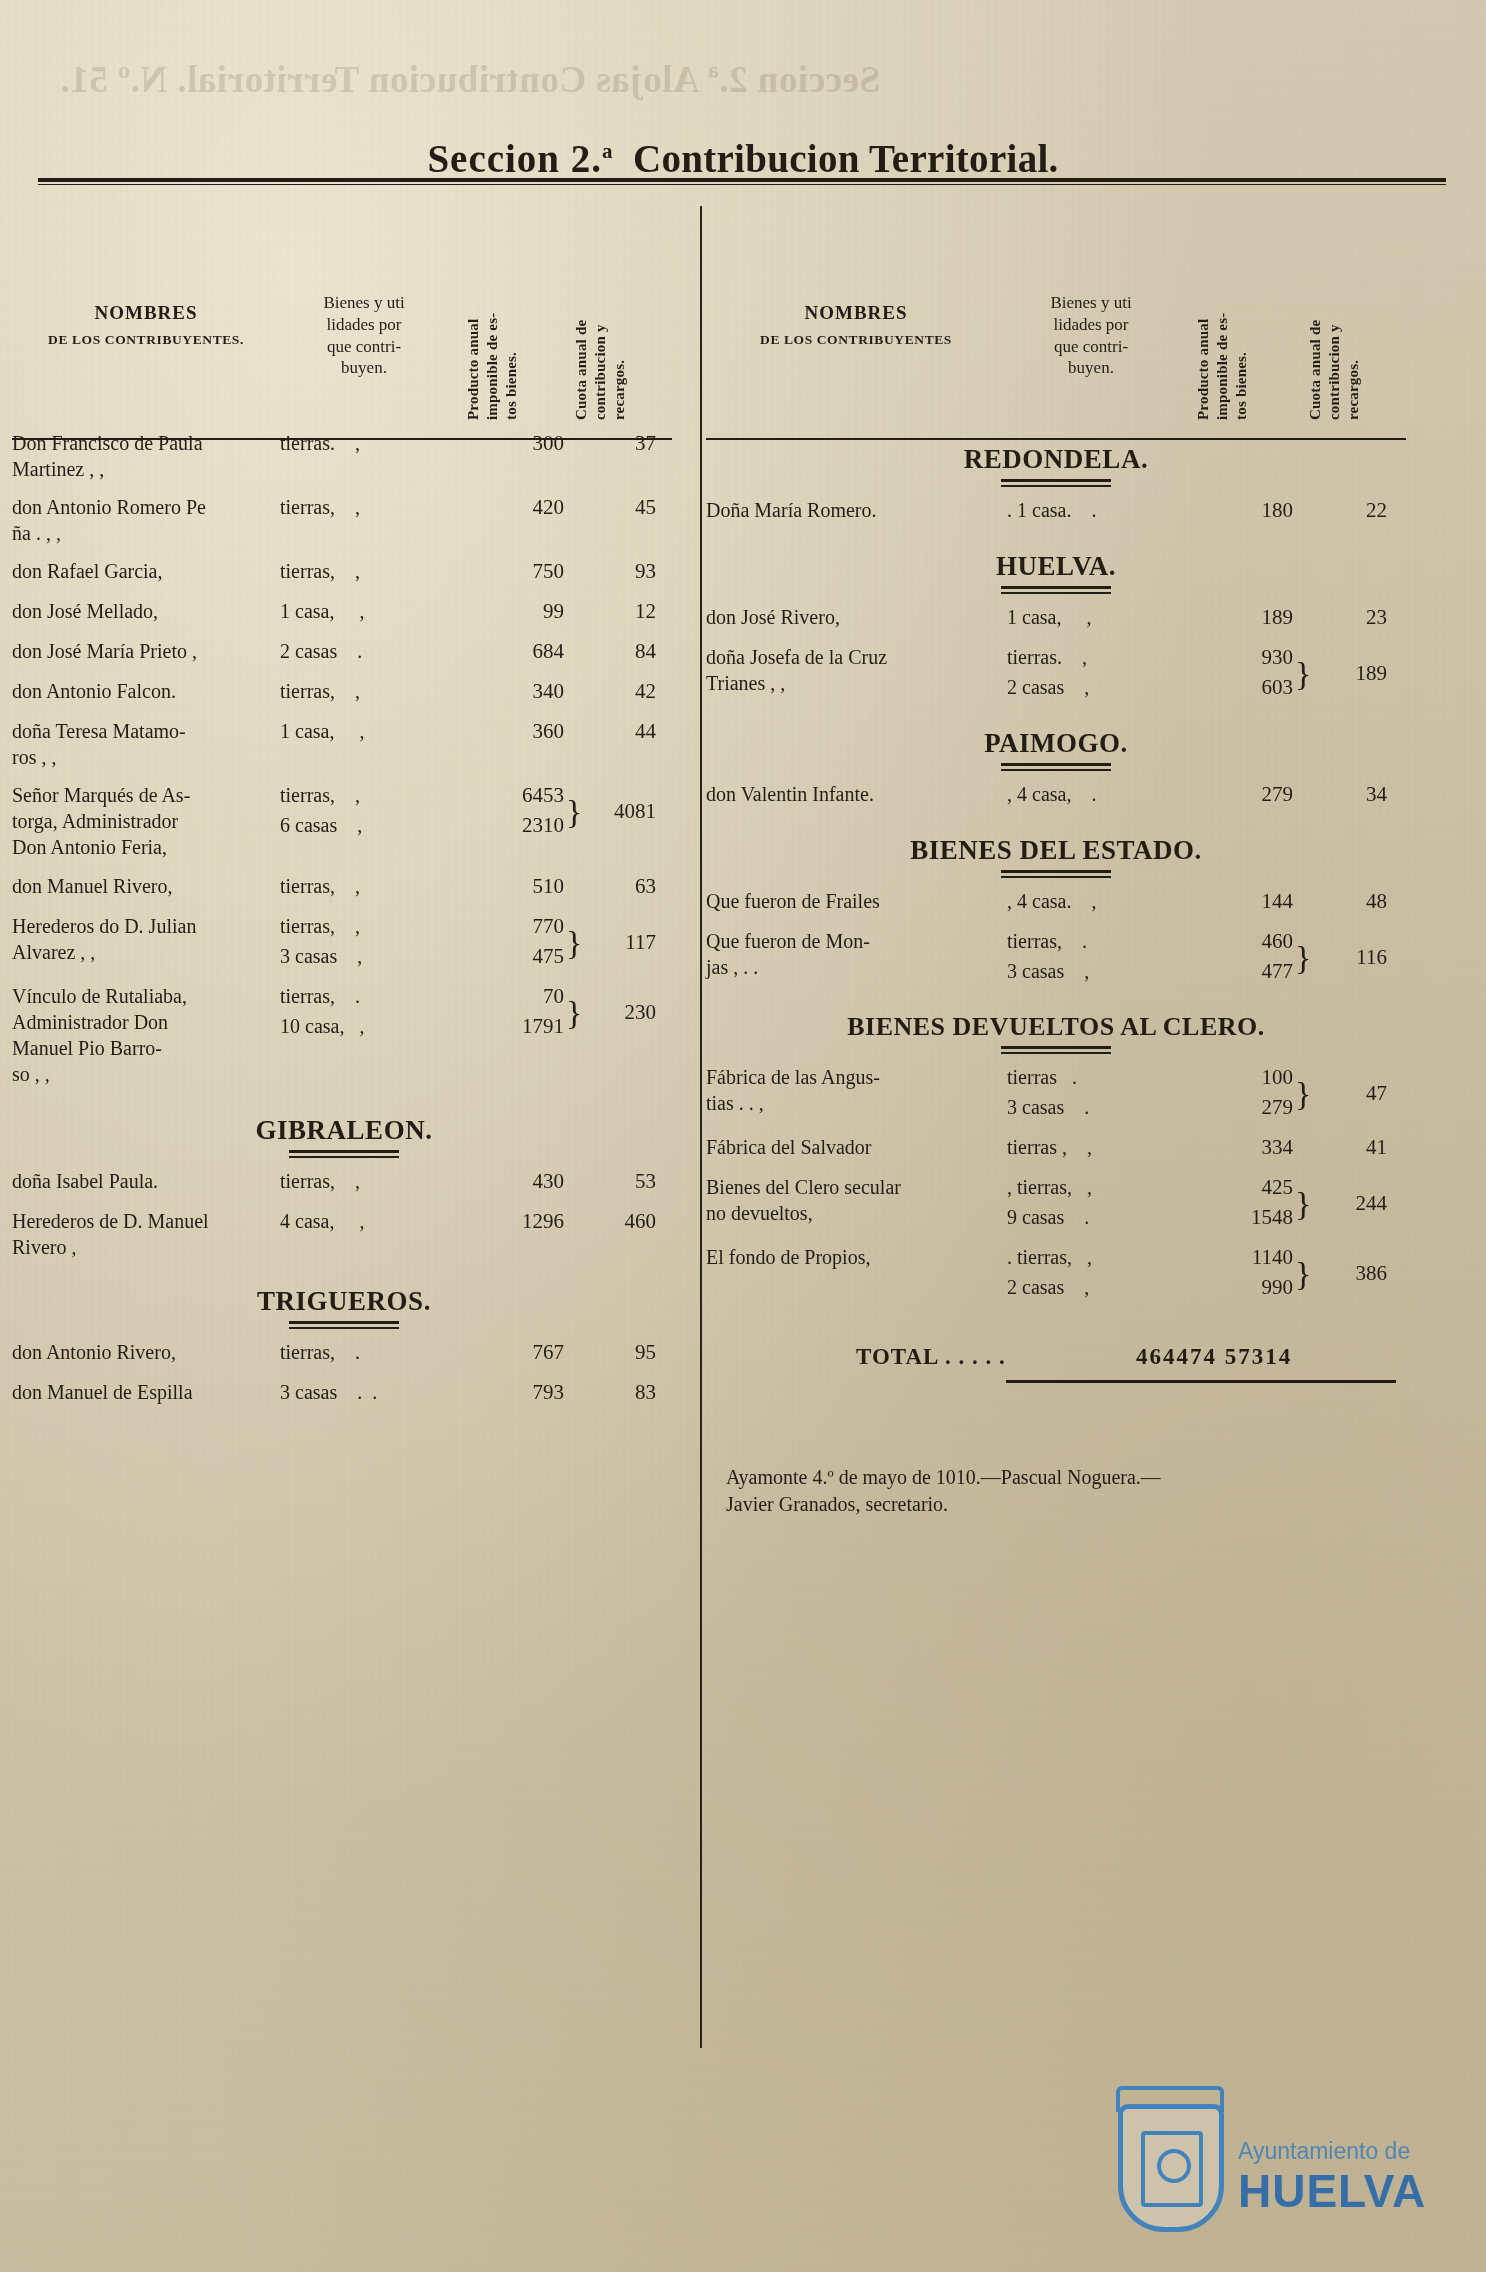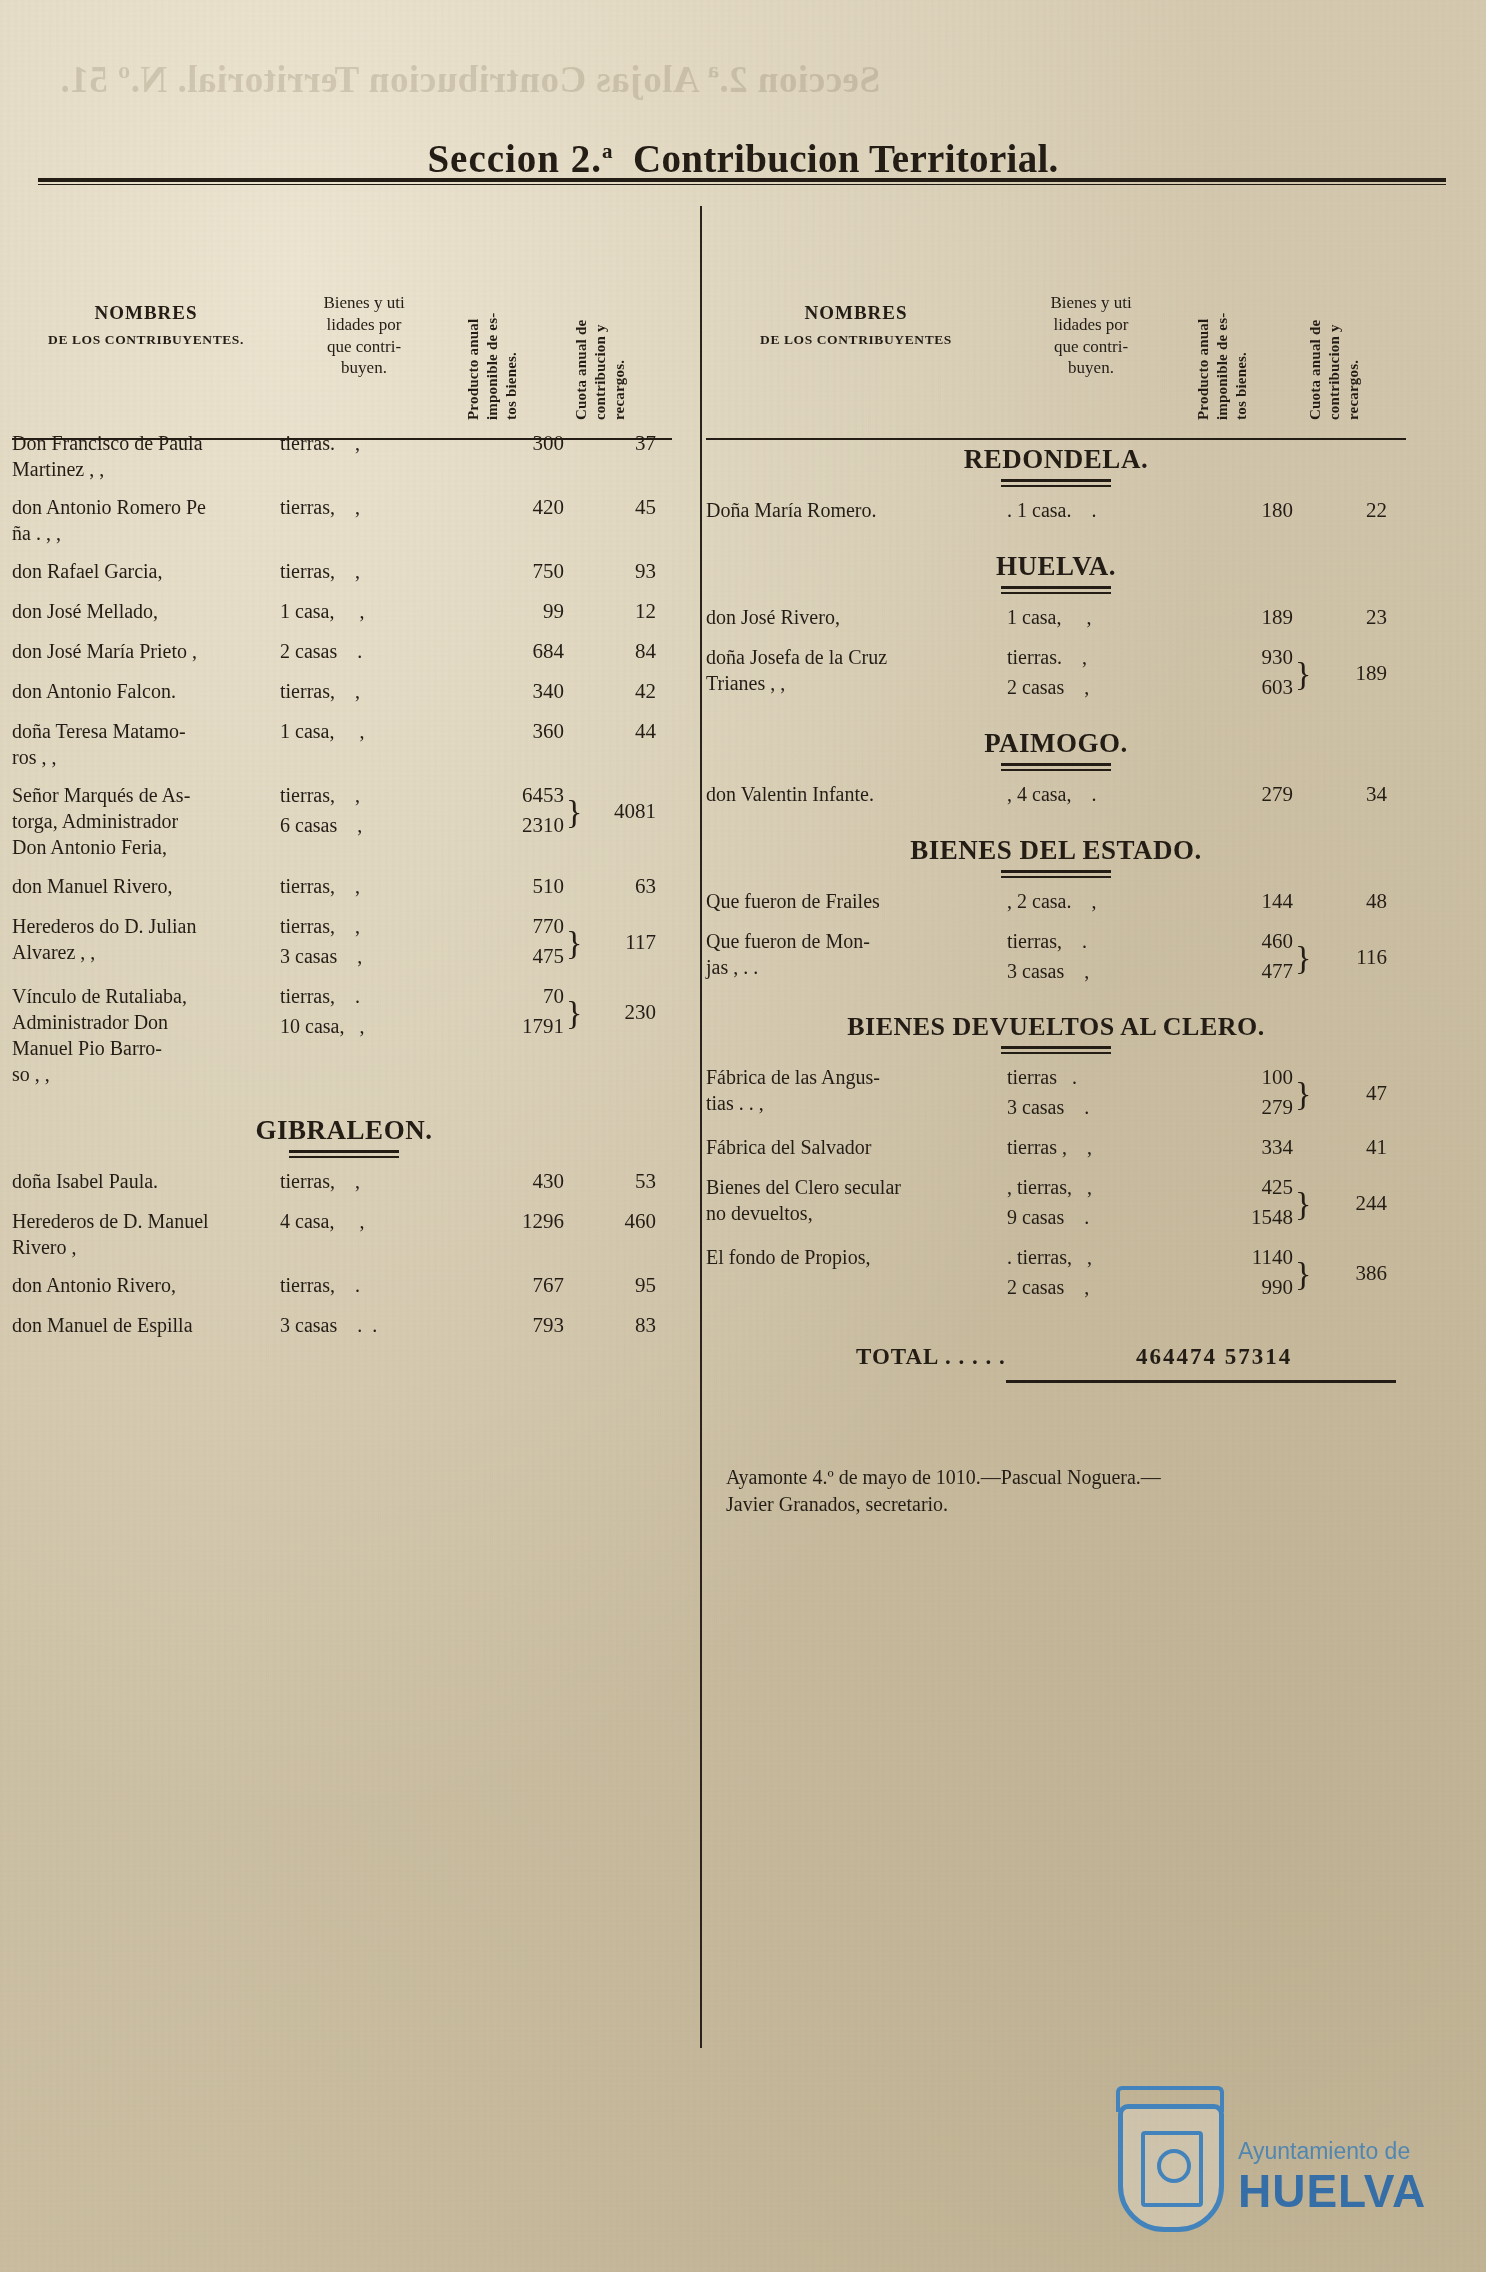--- a/index.html
+++ b/index.html
@@ -511,20 +511,24 @@
           <div class="name">Herederos de D.  Manuel
    Rivero    ,</div>
           <div class="cellgroup">
             <div class="subrow">
               <div class="bien">4 casa,     ,</div>
               <div class="prod">1296</div>
               <div class="cuota">460</div>
             </div>
           </div>
         </div>
+        <div>
+          <div class="town">TRIGUEROS.</div>
+          <div class="town-underline sm"></div>
+        </div>
         <div class="row" style="height: 40px;">
           <div class="name">don Antonio Rivero,</div>
           <div class="cellgroup">
             <div class="subrow">
               <div class="bien">tierras,    .</div>
               <div class="prod">767</div>
               <div class="cuota">95</div>
             </div>
           </div>
         </div>
@@ -619,21 +623,21 @@
           </div>
         </div>
         <div>
           <div class="town">BIENES DEL ESTADO.</div>
           <div class="town-underline sm"></div>
         </div>
         <div class="row" style="height: 40px;">
           <div class="name">Que fueron de Frailes</div>
           <div class="cellgroup">
             <div class="subrow">
-              <div class="bien">, 2 casa.    ,</div>
+              <div class="bien">, 4 casa.    ,</div>
               <div class="prod">144</div>
               <div class="cuota">48</div>
             </div>
           </div>
         </div>
         <div class="row" style="height: 70px;">
           <div class="name">Que fueron  de  Mon-
    jas   ,    .     .</div>
           <div class="cellgroup">
             <div class="subrow">

